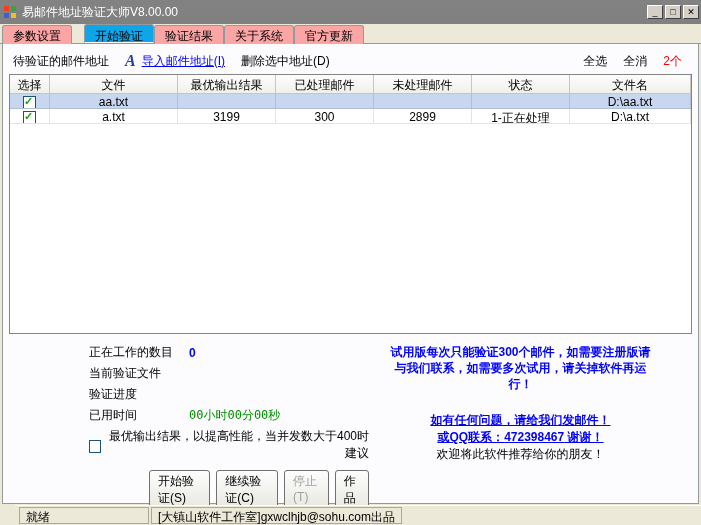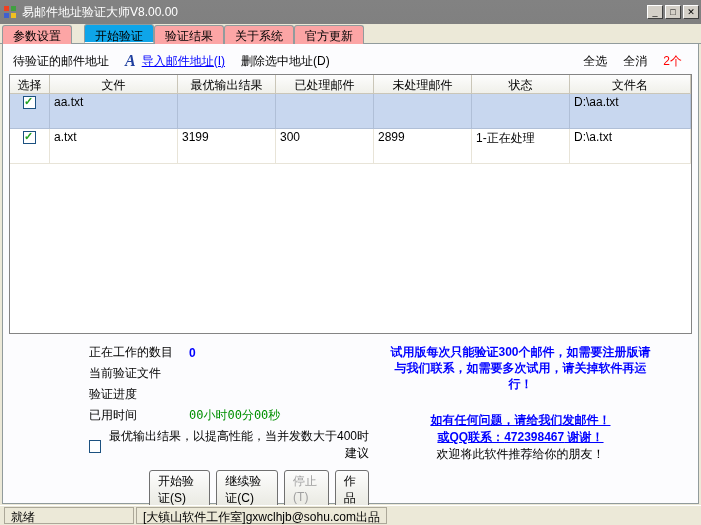--- a/index.html
+++ b/index.html
@@ -20,21 +20,21 @@
 .toolbar-label { color: #000; }
 .toolbar-link { color: #0000ff; text-decoration: underline; cursor: pointer; }
 .toolbar-icon { font-weight: bold; font-style: italic; font-size: 16px; color: #2040a0; font-family: "Times New Roman"; margin-right: -10px; }
 .spacer { flex: 1; }
 .count-label { color: #ff0000; margin-right: 6px; }
 
 .grid { border: 1px solid #848484; background: #fff; height: 260px; margin-top: 2px; }
 .grid-header { display: flex; height: 19px; background: linear-gradient(#fdfdfd, #f0f0ea); border-bottom: 1px solid #cac6b8; }
 .grid-header-cell { border-right: 1px solid #cac6b8; text-align: center; padding-top: 2px; overflow: hidden; }
 .grid-body { background: #fff; }
-.grid-row { display: flex; height: 35px; }
+.grid-row { display: flex; height: 15px; text-align: center; }
 .grid-row.active { background: #c8d7ef; }
 .grid-cell { border-right: 1px solid #e8e4d8; border-bottom: 1px solid #e8e4d8; padding: 1px 4px; overflow: hidden; white-space: nowrap; }
 .grid-row.active .grid-cell { border-color: #b0bfd7; }
 
 .col-sel { width: 40px; text-align: center; }
 .col-file { width: 128px; }
 .col-total { width: 98px; }
 .col-proc { width: 98px; }
 .col-unproc { width: 98px; }
 .col-status { width: 98px; }
@@ -51,21 +51,21 @@
 .status-val { color: #0000ff; font-weight: bold; }
 .status-time { color: #009000; font-family: monospace; }
 .trial-msg { color: #0000ff; font-weight: bold; line-height: 16px; }
 .contact-link { color: #0000ff; text-decoration: underline; font-weight: bold; cursor: pointer; }
 .normal-txt { color: #000; }
 
 .btn-row { margin-top: 8px; display: flex; gap: 6px; padding-left: 60px; }
 .btn { padding: 2px 8px; border: 1px solid #707070; background: linear-gradient(#fdfdfd, #e8e8e0); border-radius: 3px; cursor: pointer; }
 .btn.disabled { color: #a0a0a0; }
 
-.statusbar { position: absolute; bottom: 0; left: 0; right: 0; height: 20px; border-top: 1px solid #fff; display: flex; align-items: center; padding: 0 4px; background: #ece9d8; }
+.statusbar { position: absolute; bottom: 0; left: 15px; right: 0; height: 20px; border-top: 1px solid #fff; display: flex; align-items: center; padding: 0 4px; background: #ece9d8; }
 .statusbar-cell { border: 1px solid #aca899; padding: 1px 6px; height: 17px; }
 .statusbar-cell.first { width: 130px; }
 .statusbar-cell.second { margin-left: 2px; }
 
 .chk-row { display: flex; align-items: center; margin-top: 4px; text-align: right; }
 .chk-row .checkbox { margin-right: 4px; }
 </style>
 </head>
 <body>
 

